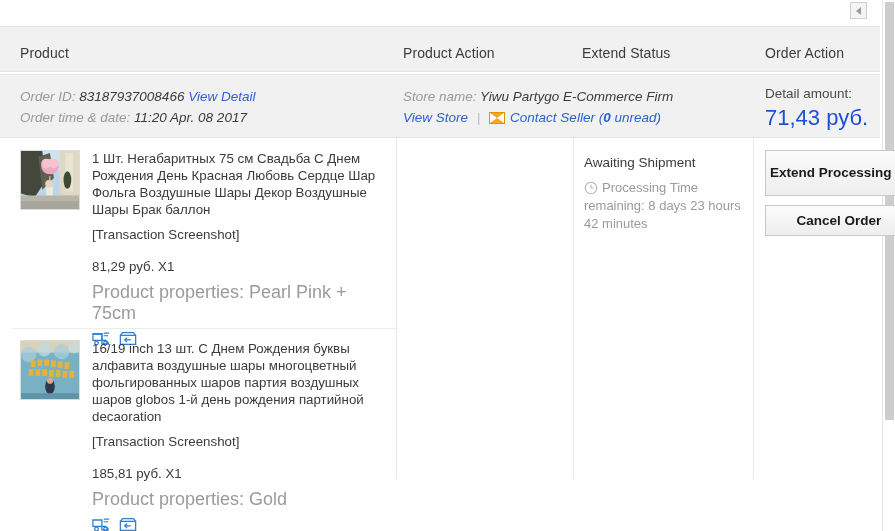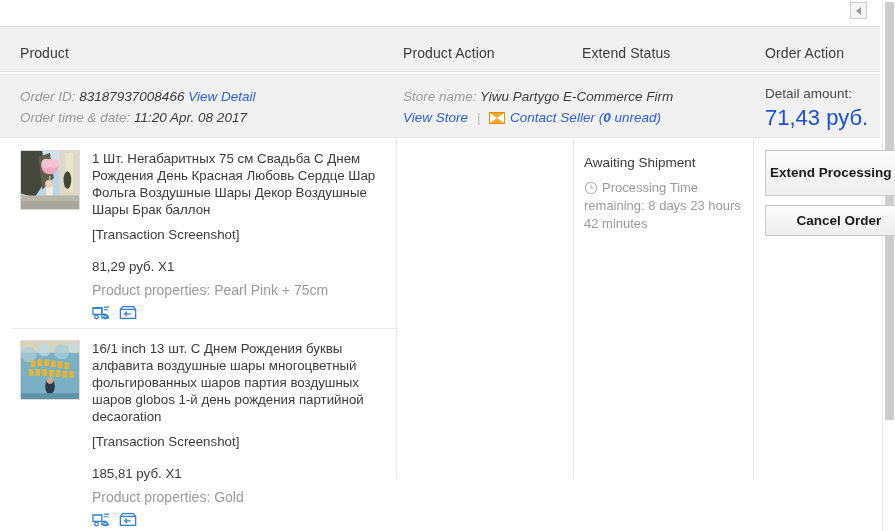--- a/index.html
+++ b/index.html
@@ -176,21 +176,21 @@
     font-size: 13.3px;
     color: #3b3b3b;
     margin-top: 9px;
   }
   .pprice {
     font-size: 13.3px;
     color: #3b3b3b;
     margin-top: 17px;
   }
   .pprops {
-    font-size: 14px;
+    font-size: 18px;
     color: #9b9b9b;
     margin-top: 8px;
   }
   .picons { margin-top: 7px; display: flex; gap: 9px; }
   .picons svg { display: block; }
 
   
   .status-cell {
     position: absolute;
     left: 584px; top: 17px;
@@ -387,21 +387,21 @@
                 <rect x="36" y="30" width="5" height="7"></rect>
                   <rect x="43" y="31" width="5" height="7"></rect>
                 <rect x="50" y="31" width="5" height="7"></rect>
               </g>
               <ellipse cx="30" cy="47" rx="5" ry="8" fill="#2e3a49"></ellipse>
               <circle cx="30" cy="41" r="3.2" fill="#d8a98a"></circle>
               <rect x="0" y="54" width="60" height="6" fill="#5e93a8"></rect>
             </svg>
           </div>
           <div class="pinfo">
-            <div class="ptitle">16/1 inch 13 шт. С Днем Рождения буквы алфавита воздушные шары многоцветный фольгированных шаров партия воздушных шаров globos 1-й день рождения партийной decaoration</div>
+            <div class="ptitle">16/19 inch 13 шт. С Днем Рождения буквы алфавита воздушные шары многоцветный фольгированных шаров партия воздушных шаров globos 1-й день рождения партийной decaoration</div>
             <div class="pscreenshot">[Transaction Screenshot]</div>
             <div class="pprice">185,81 руб. X1</div>
             <div class="pprops">Product properties: Gold</div>
             <div class="picons">
               <svg width="18" height="15" viewBox="0 0 20 16">
                 <path d="M1 3 h10 v7 H1 z" fill="none" stroke="#2b7fd4" stroke-width="1.4"></path>
                 <path d="M11 10 h4 l3 3 v1 H11 z" fill="none" stroke="#2b7fd4" stroke-width="1.4"></path>
                 <circle cx="5" cy="13" r="2" fill="none" stroke="#2b7fd4" stroke-width="1.4"></circle>
                 <circle cx="15" cy="13" r="2" fill="none" stroke="#2b7fd4" stroke-width="1.4"></circle>
                 <path d="M13 2 h6 M13 5 h5" stroke="#2b7fd4" stroke-width="1.2"></path>

